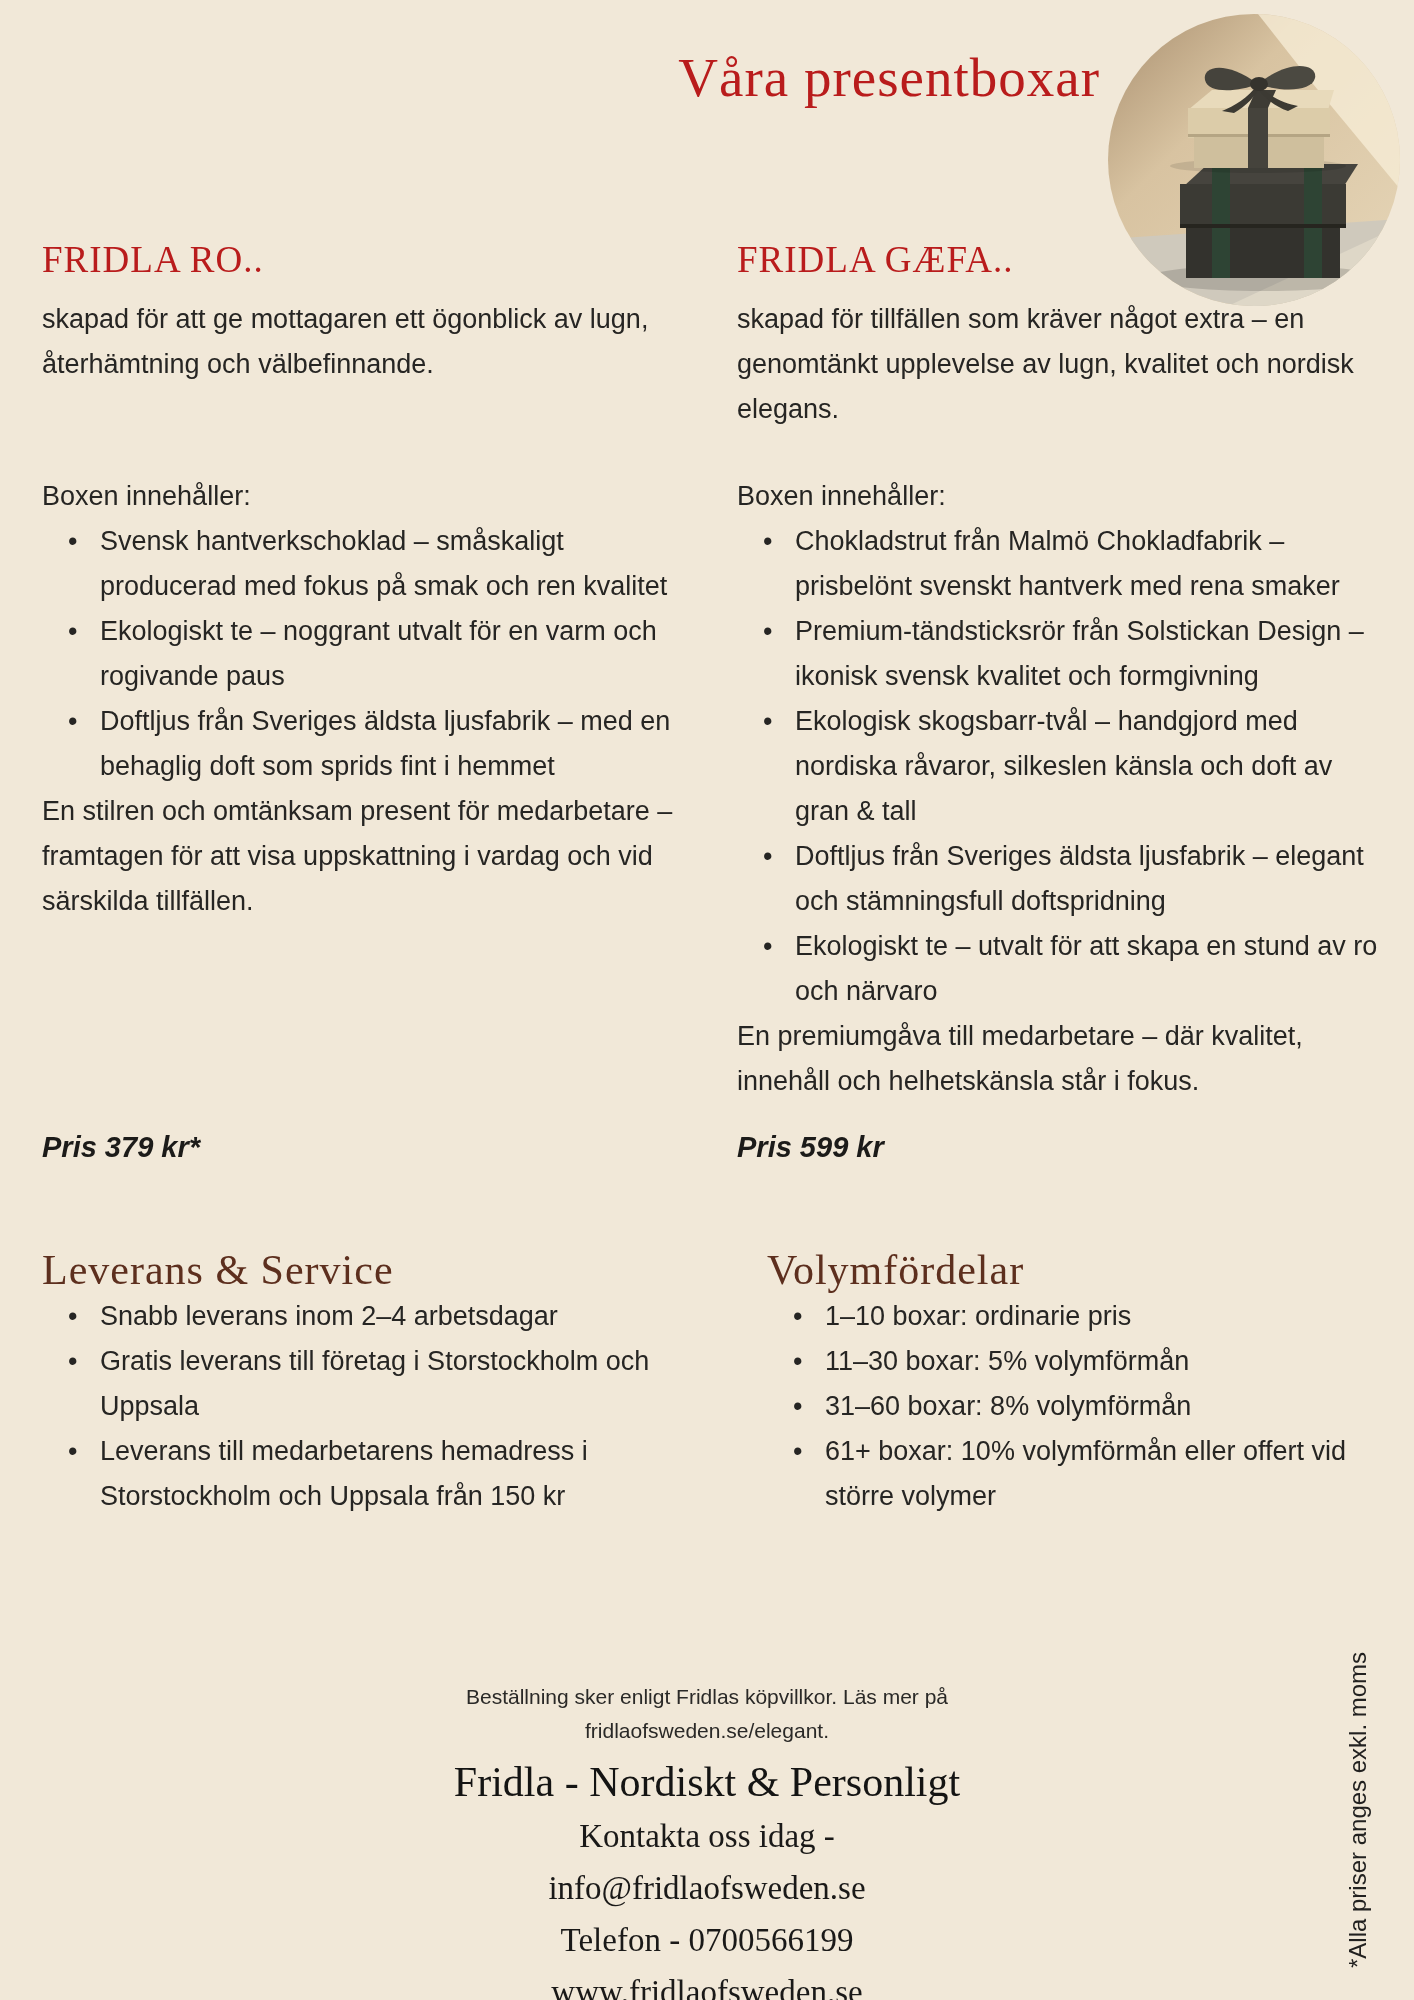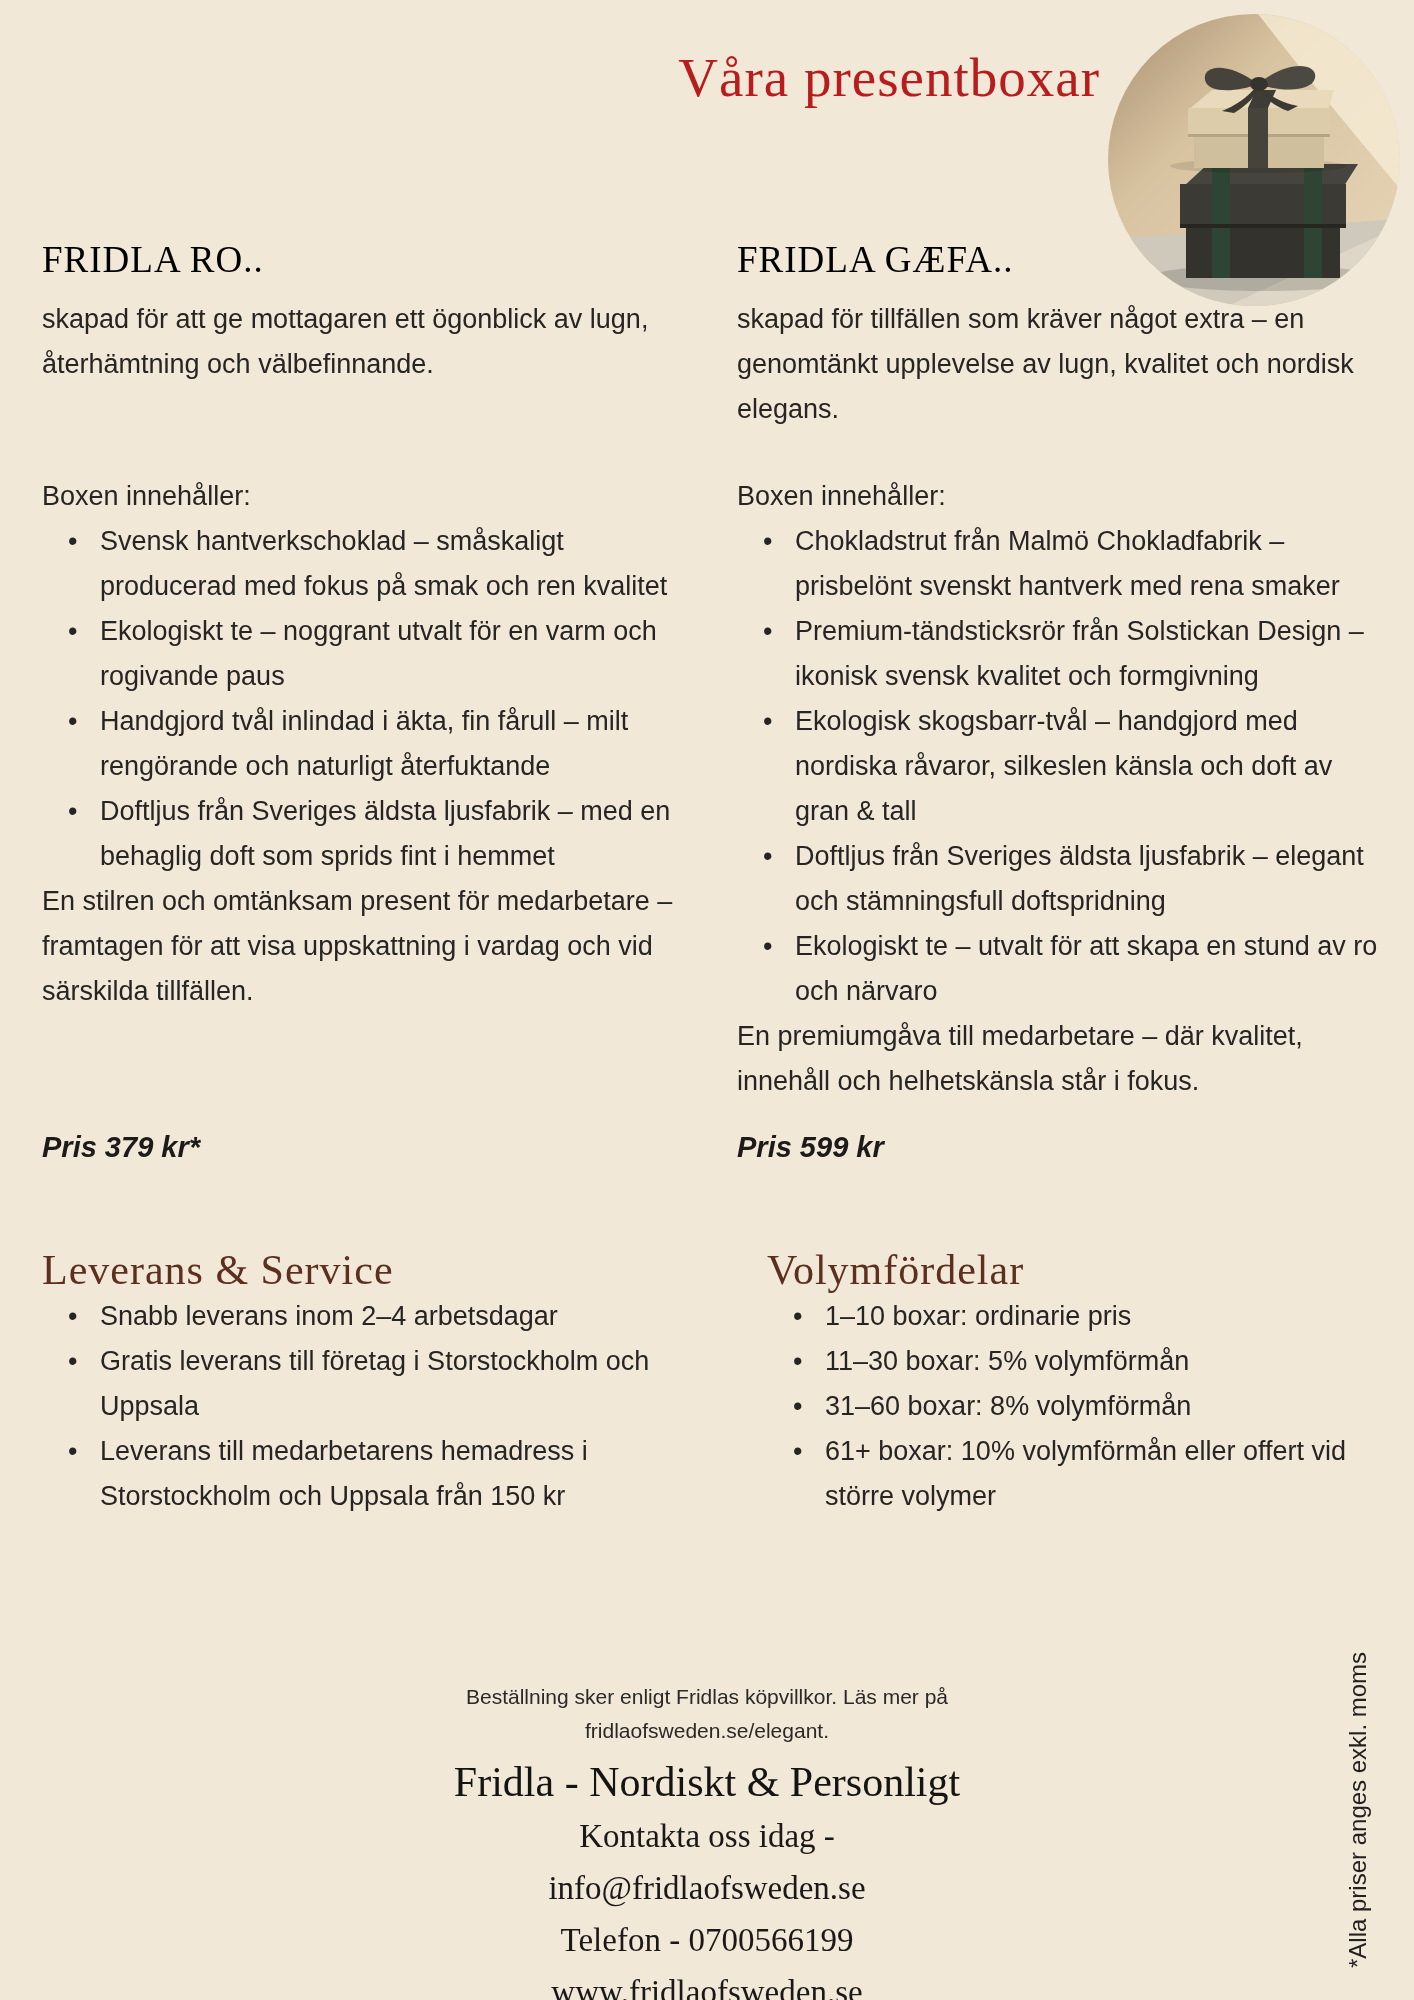--- a/index.html
+++ b/index.html
@@ -27,21 +27,21 @@
 
   .columns {
     position:absolute; left:42px; top:238px;
     width:1340px;
     display:grid; grid-template-columns:645px 645px; column-gap:50px;
   }
   .product { position:relative; height:990px; }
   .product-name {
     font-family:"Liberation Serif", serif;
     font-size:37px; font-weight:400;
-    color:#000000; letter-spacing:1px;
+    color:#b91c1c; letter-spacing:1px;
   }
   .body-text { font-size:27px; line-height:45px; font-weight:400; color:#262523; }
   .product-desc { margin-top:16px; }
   .product-contents { position:absolute; top:236px; left:0; right:0; }
   .bullet-list { list-style:none; }
   .bullet-list li { position:relative; padding-left:58px; }
   .bullet-list li::before {
     content:"\2022";
     position:absolute; left:26px; top:0;
     font-size:27px; line-height:45px; color:#262523;
@@ -133,21 +133,20 @@
 <div class="columns">
 
   <div class="product">
     <h2 class="product-name">FRIDLA RO..</h2>
     <p class="body-text product-desc">skapad för att ge mottagaren ett ögonblick av lugn, återhämtning och välbefinnande.</p>
     <div class="product-contents">
       <div class="body-text">Boxen innehåller:</div>
       <ul class="bullet-list body-text">
         <li>Svensk hantverkschoklad – småskaligt producerad med fokus på smak och ren kvalitet</li>
         <li>Ekologiskt te – noggrant utvalt för en varm och rogivande paus</li>
-        <li>Handgjord tvål inlindad i äkta, fin fårull – milt rengörande och naturligt återfuktande</li>
         <li>Doftljus från Sveriges äldsta ljusfabrik – med en behaglig doft som sprids fint i hemmet</li>
       </ul>
       <p class="body-text">En stilren och omtänksam present för medarbetare – framtagen för att visa uppskattning i vardag och vid särskilda tillfällen.</p>
     </div>
     <div class="product-price">Pris 379 kr*</div>
   </div>
 
   <div class="product">
     <h2 class="product-name">FRIDLA GÆFA..</h2>
     <p class="body-text product-desc">skapad för tillfällen som kräver något extra – en genomtänkt upplevelse av lugn, kvalitet och nordisk elegans.</p>

